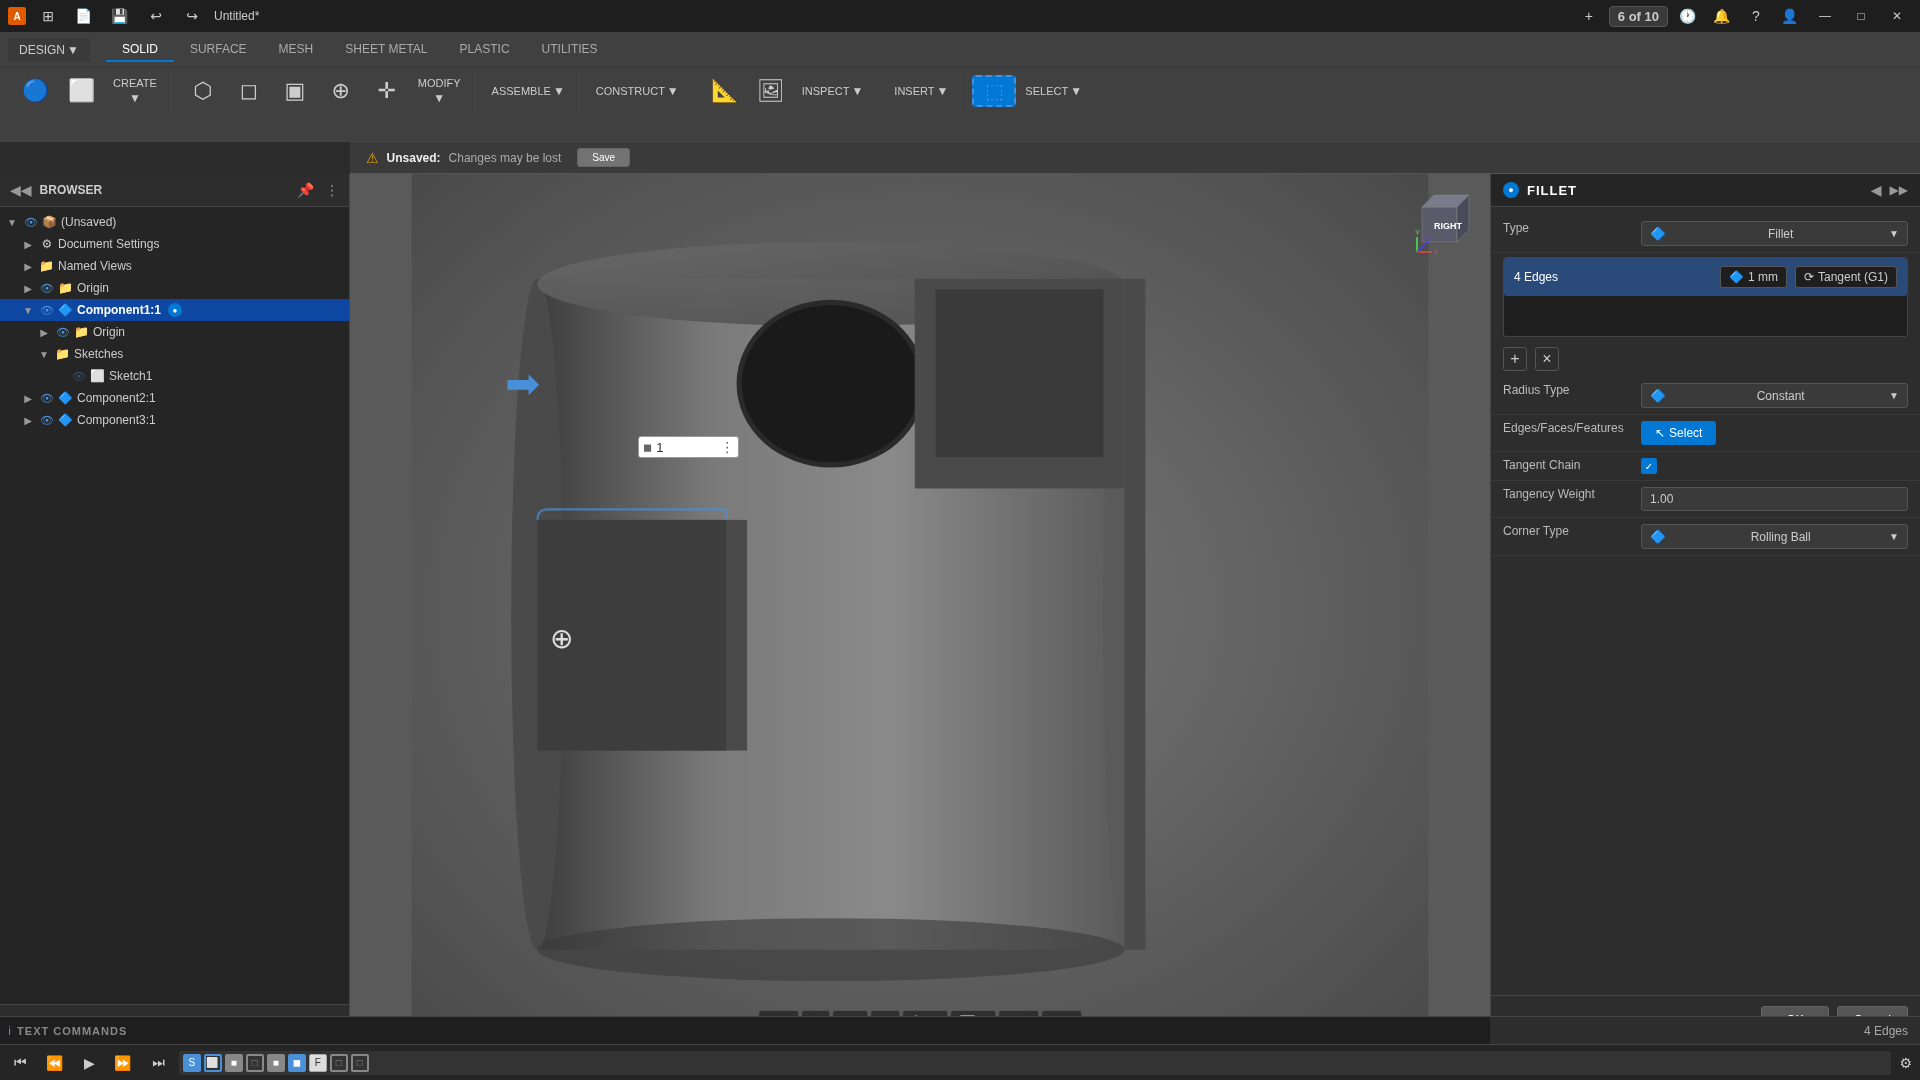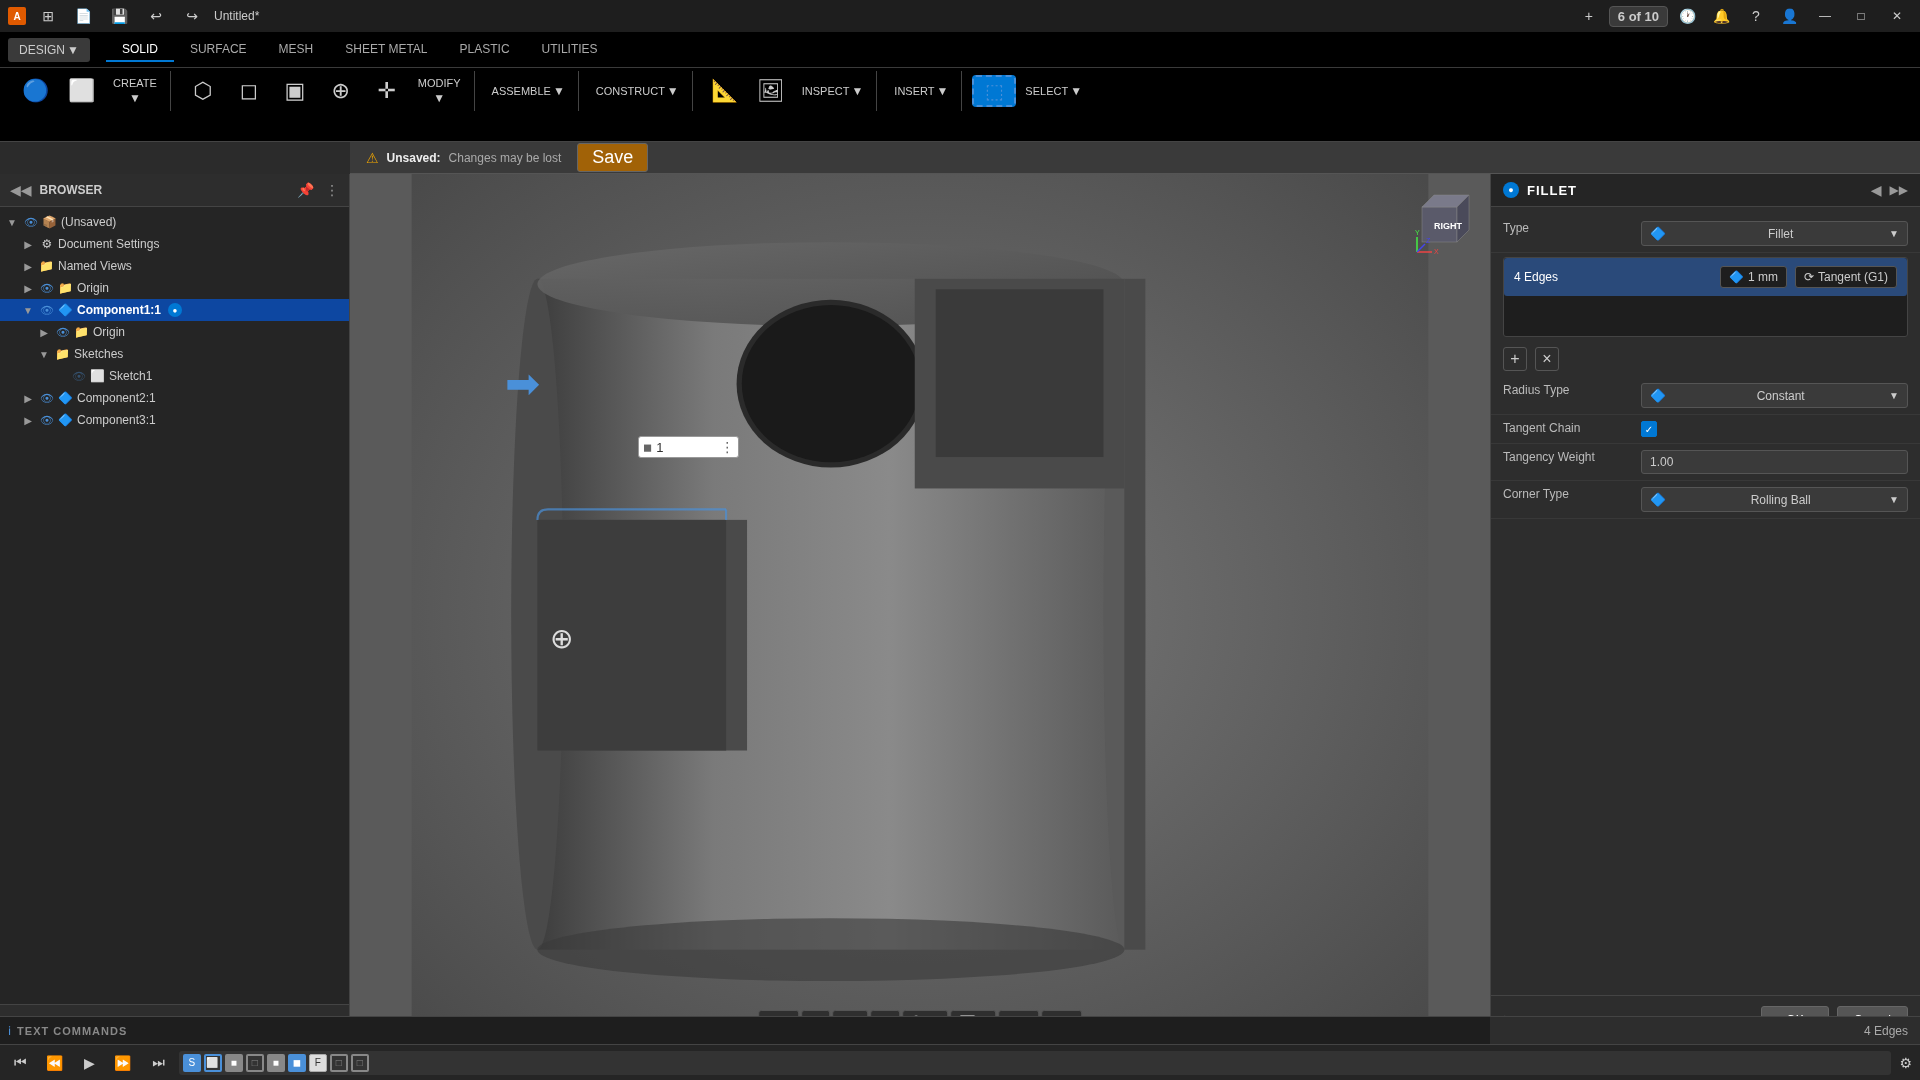--- a/index.html
+++ b/index.html
@@ -16,21 +16,21 @@
       color: #ccc;
       font-size: 12px;
     }
     #titlebar .app-icon { width: 18px; height: 18px; background: #e05a00; border-radius: 2px; display: flex; align-items: center; justify-content: center; color: white; font-size: 10px; font-weight: bold; flex-shrink: 0; }
     #titlebar .app-title { flex: 1; text-align: left; font-size: 12px; }
     #titlebar .win-btn { width: 30px; height: 20px; background: transparent; border: none; color: #ccc; cursor: pointer; display: flex; align-items: center; justify-content: center; font-size: 12px; }
 
     
     #toolbar {
       height: 110px;
-      background: #000000;
+      background: #404040;
       border-bottom: 1px solid #444;
       display: flex;
       flex-direction: column;
     }
     #toolbar-top {
       height: 36px;
       display: flex;
       align-items: center;
       padding: 0 8px;
       gap: 8px;
@@ -98,26 +98,26 @@
       left: 350px;
       right: 0;
       z-index: 10;
     }
     #unsaved-bar .warn-icon { color: #f0a500; font-size: 14px; }
     #unsaved-bar .unsaved-text { font-weight: bold; color: #eee; }
     #unsaved-bar .changes-text { color: #aaa; }
     #unsaved-bar .save-btn {
       margin-left: 8px;
       padding: 3px 14px;
-      background: #a16207;
+      background: #737373;
       border: 1px solid #666;
       border-radius: 3px;
       color: #fff;
       cursor: pointer;
-      font-size: 18px;
+      font-size: 10px;
     }
 
     
     #main {
       display: flex;
       height: calc(1080px - 32px - 110px - 36px - 32px);
       position: absolute;
       top: 174px;
       left: 0;
       right: 0;
@@ -919,20 +919,29 @@
         <span class="panel-label">Radius Type</span>
         <div class="panel-control">
           <div class="panel-select">
             <span style="margin-right:6px; font-size:13px;">🔷</span>
             <span>Constant</span>
             <span class="sel-icon">▼</span>
           </div>
         </div>
       </div>
 
+      <div class="panel-row">
+        <span class="panel-label">Edges/Faces/Features</span>
+        <div class="panel-control">
+          <button class="select-btn">
+            <span class="select-icon">↖</span>
+            <span>Select</span>
+          </button>
+        </div>
+      </div>
 
       <div class="panel-row">
         <span class="panel-label">Tangent Chain</span>
         <div class="panel-control">
           <div class="checkbox-box">✓</div>
         </div>
       </div>
 
       <div class="panel-row">
         <span class="panel-label">Tangency Weight</span>

